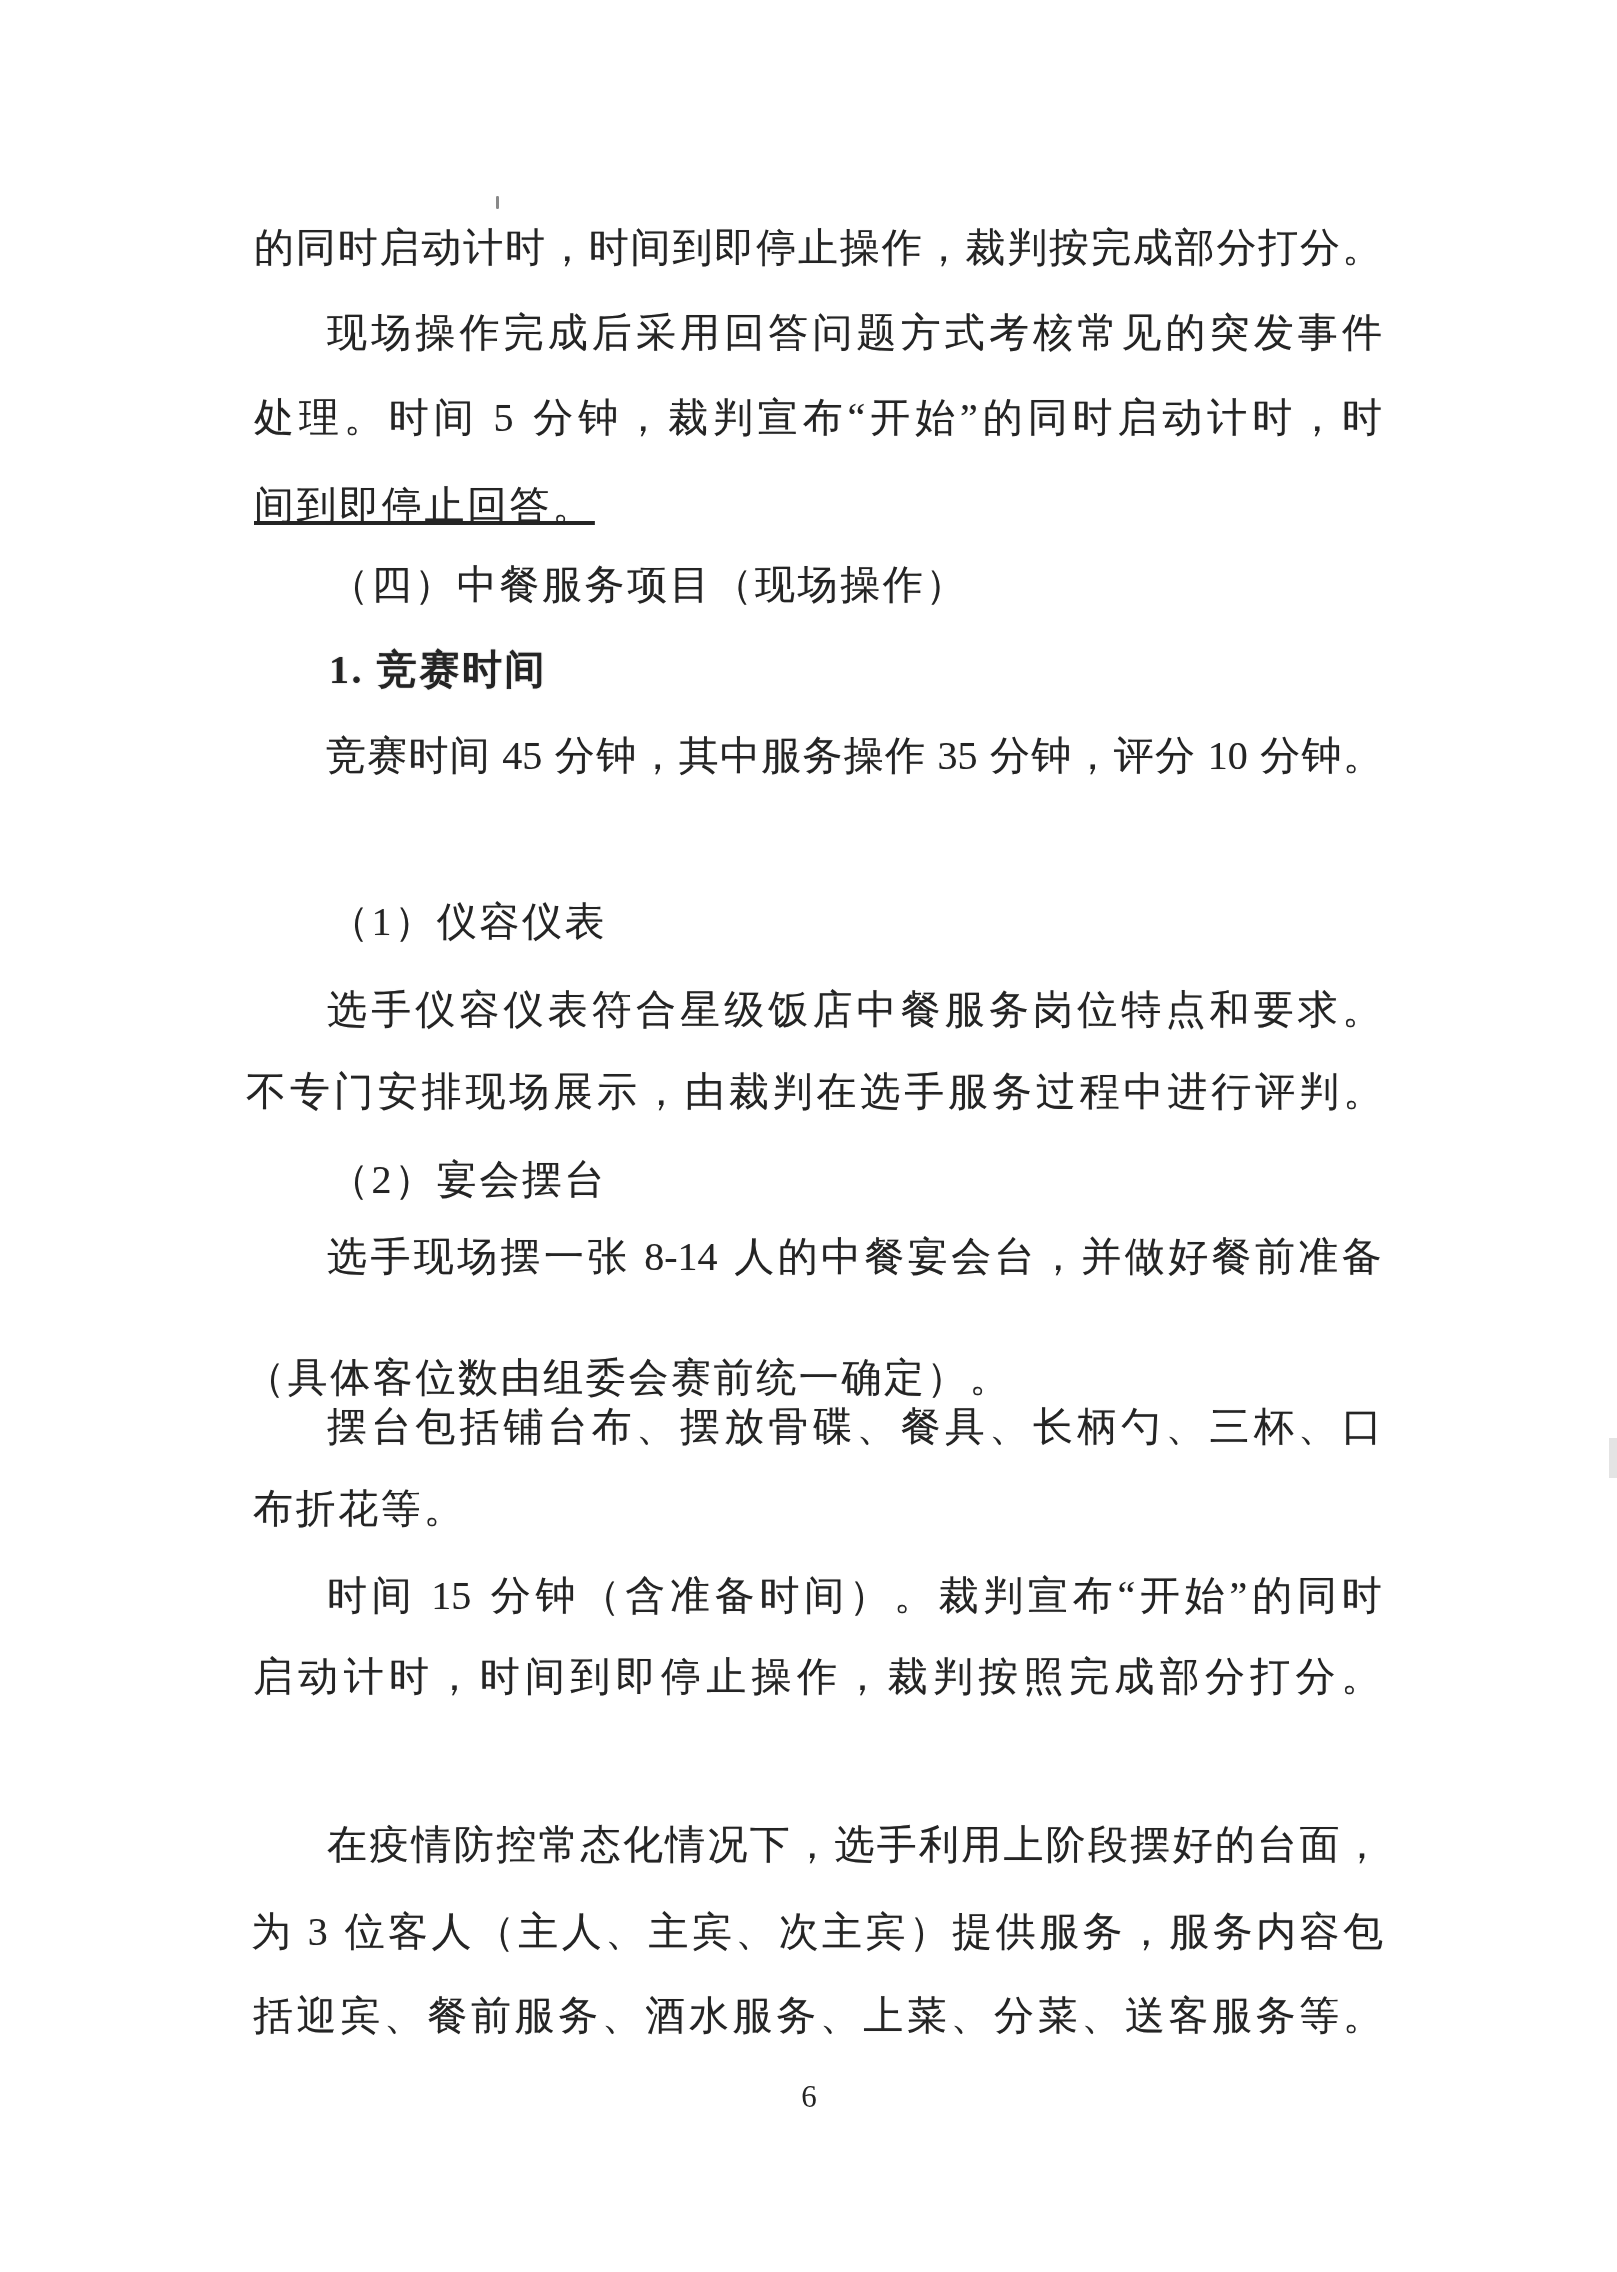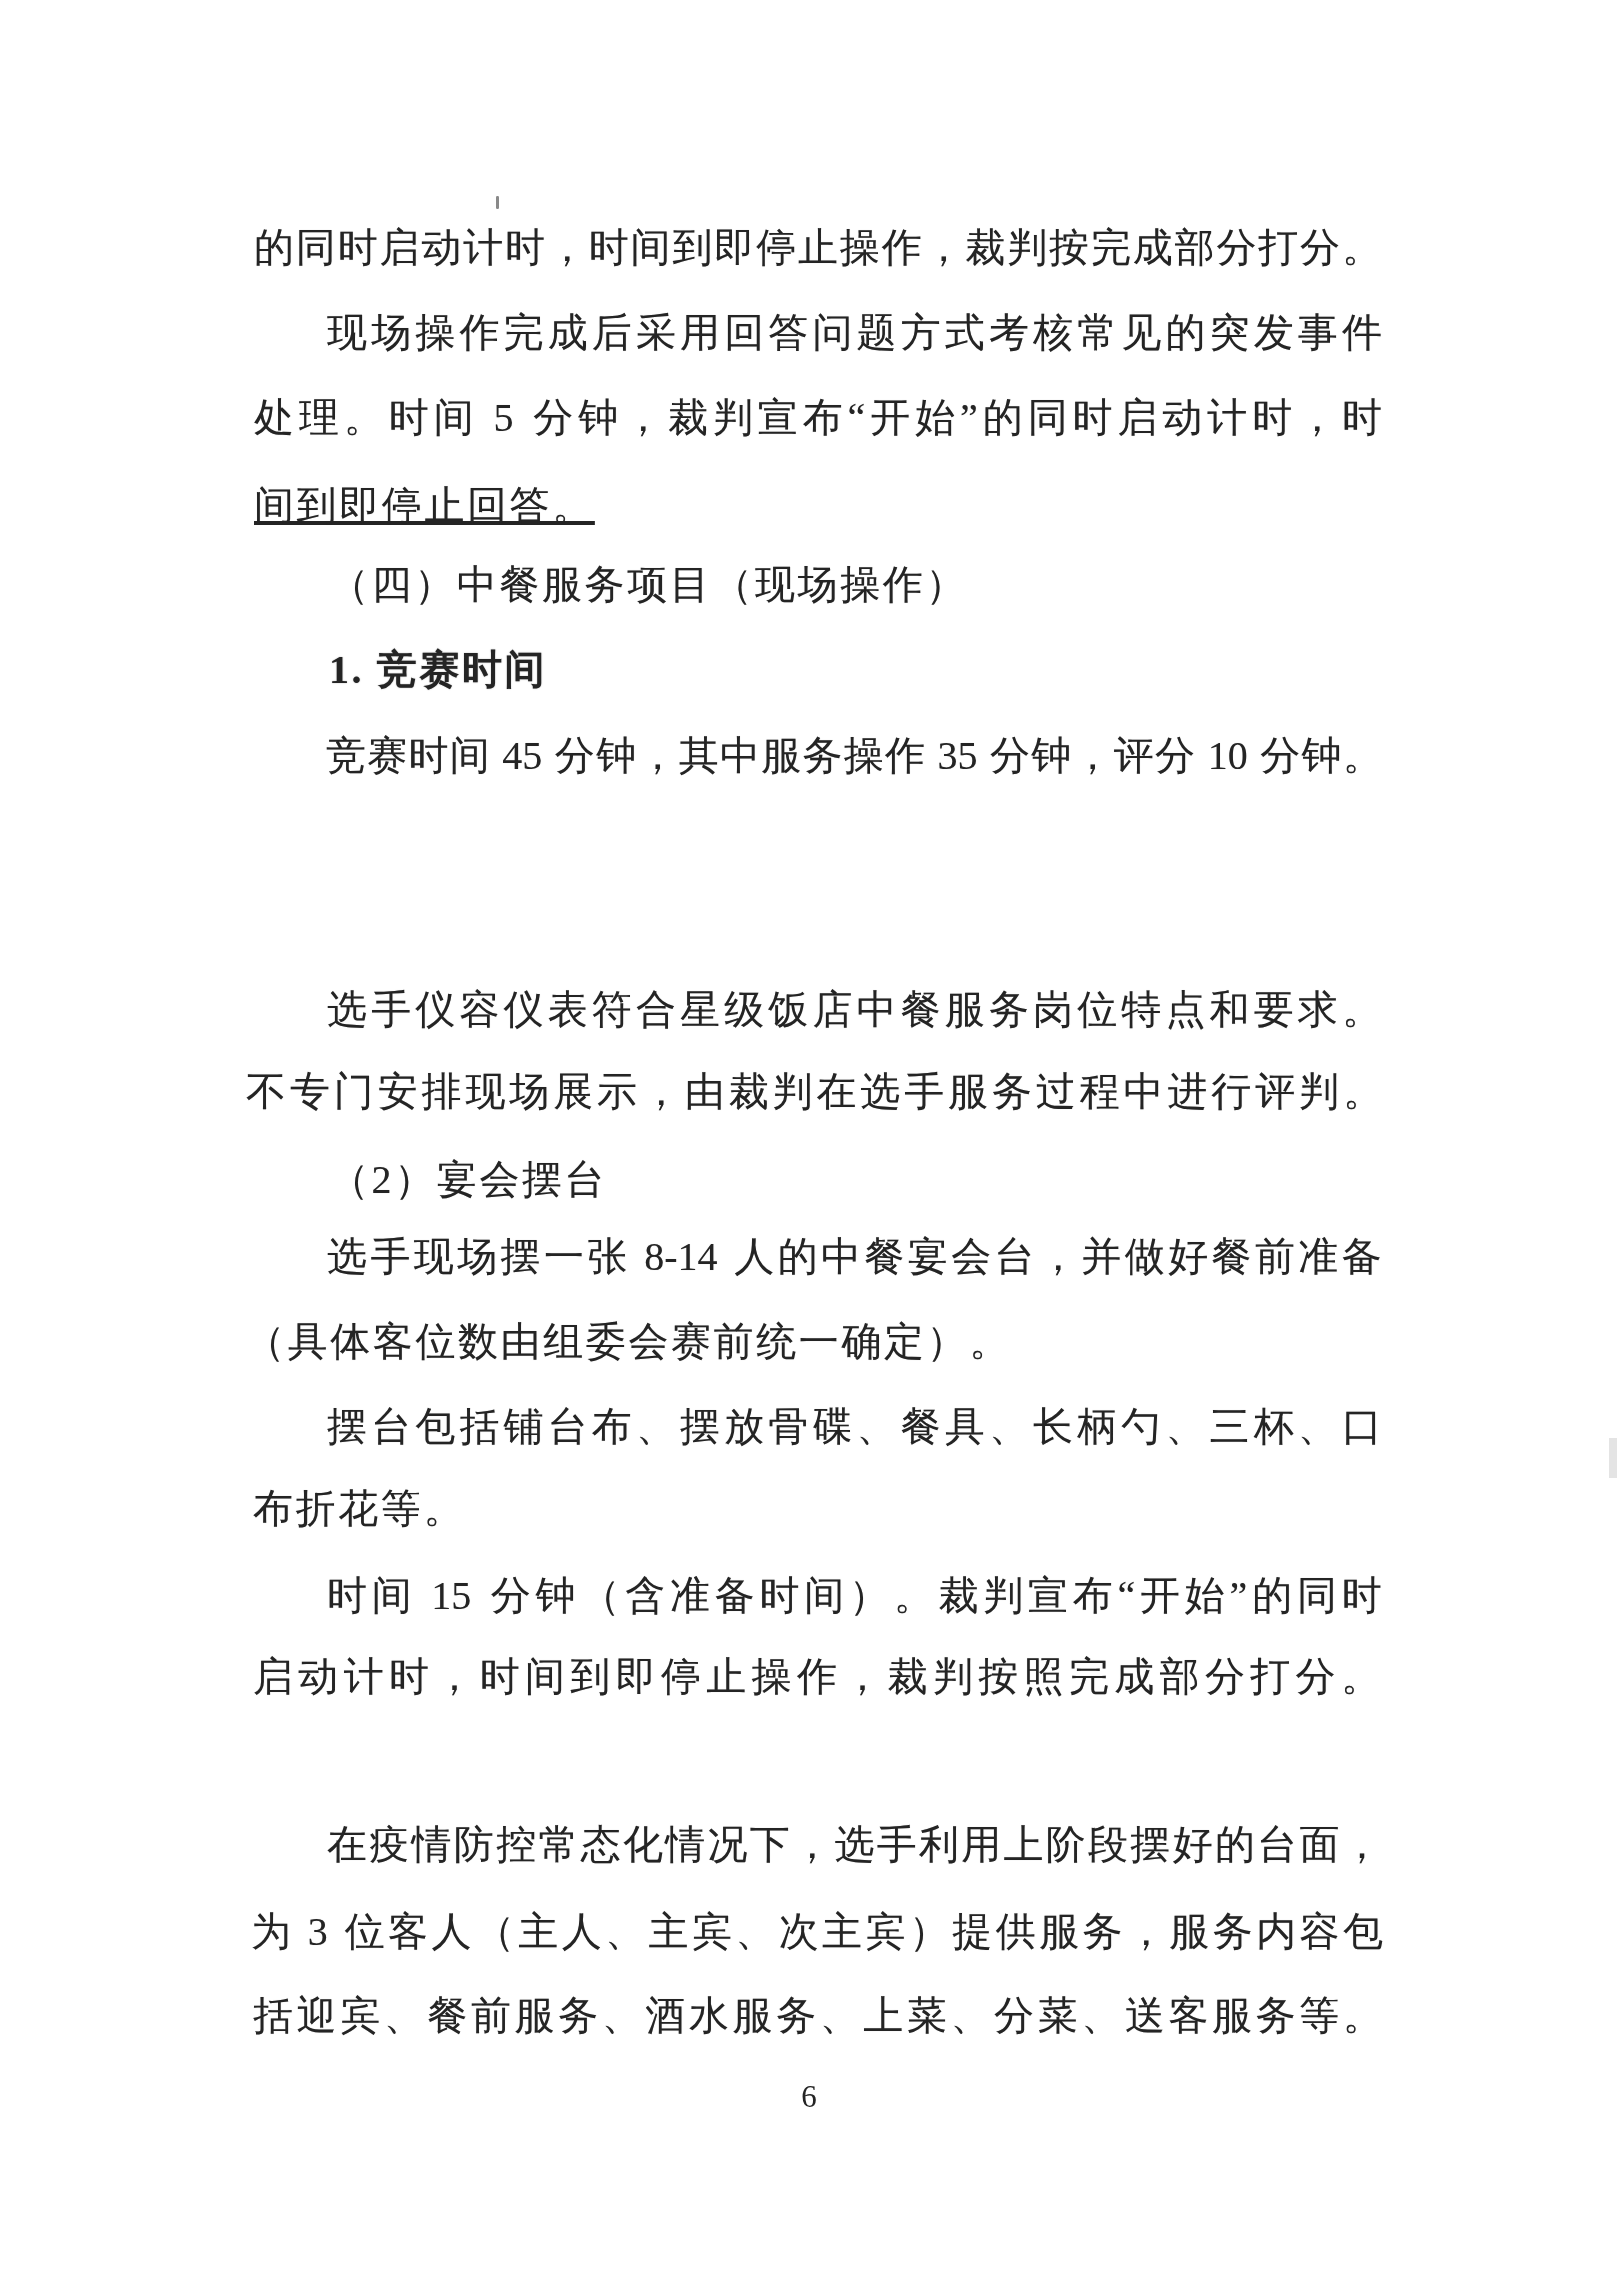--- a/index.html
+++ b/index.html
@@ -197,20 +197,21 @@
         <span>，</span>
         <span>评</span>
         <span>分</span>
         <span> </span>
         <span>10</span>
         <span> </span>
         <span>分</span>
         <span>钟</span>
         <span>。</span>
       </div>
+      <div class="line" style="left: 329px; top: 880px;">（1）仪容仪表</div>
       <div class="line justify" style="left: 327px; top: 968px; width: 1055px;">
         <span>选</span>
         <span>手</span>
         <span>仪</span>
         <span>容</span>
         <span>仪</span>
         <span>表</span>
         <span>符</span>
         <span>合</span>
         <span>星</span>
@@ -279,21 +280,21 @@
         <span>台</span>
         <span>，</span>
         <span>并</span>
         <span>做</span>
         <span>好</span>
         <span>餐</span>
         <span>前</span>
         <span>准</span>
         <span>备</span>
       </div>
-      <div class="line" style="left: 245px; top: 1300px;">（具体客位数由组委会赛前统一确定）。</div>
+      <div class="line" style="left: 245px; top: 1336px;">（具体客位数由组委会赛前统一确定）。</div>
       <div class="line justify" style="left: 327px; top: 1385px; width: 1055px;">
         <span>摆</span>
         <span>台</span>
         <span>包</span>
         <span>括</span>
         <span>铺</span>
         <span>台</span>
         <span>布</span>
         <span>、</span>
         <span>摆</span>

